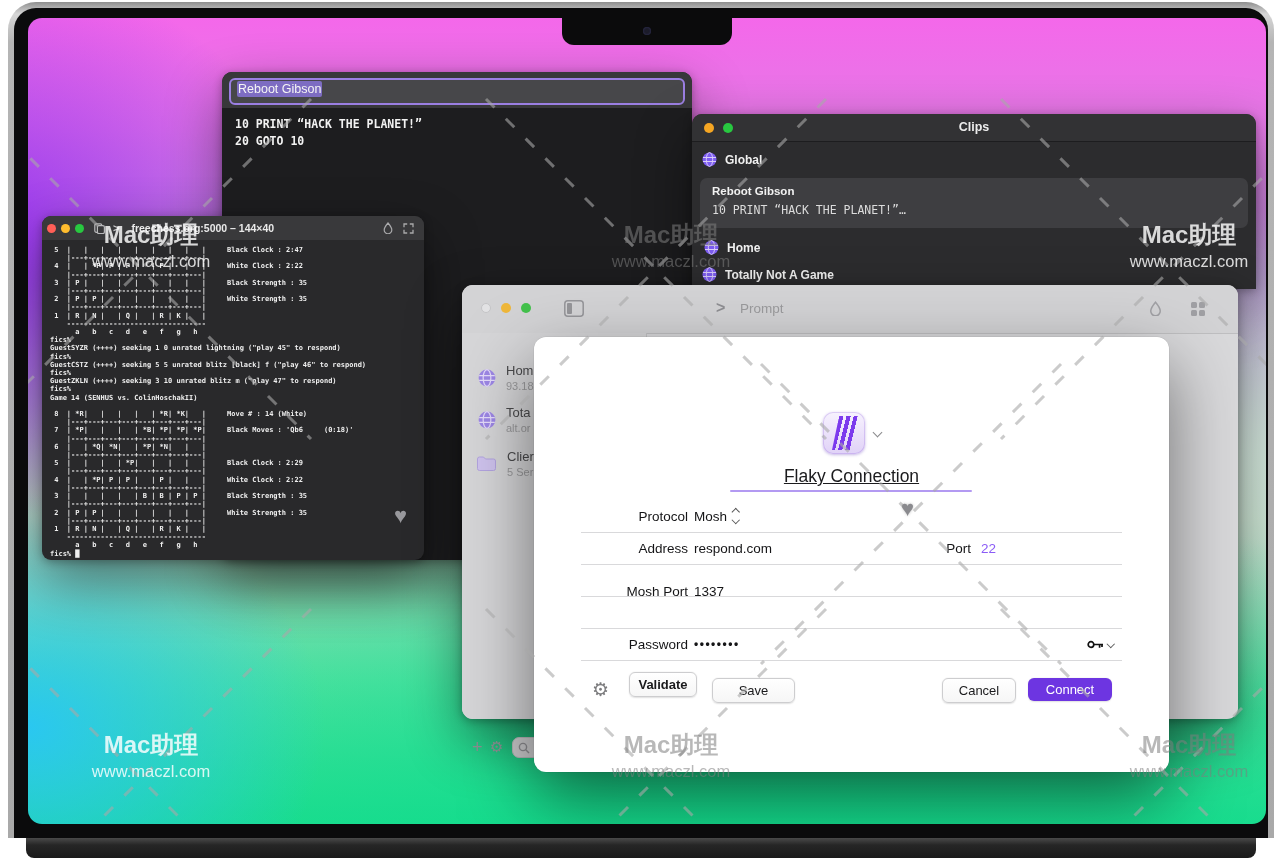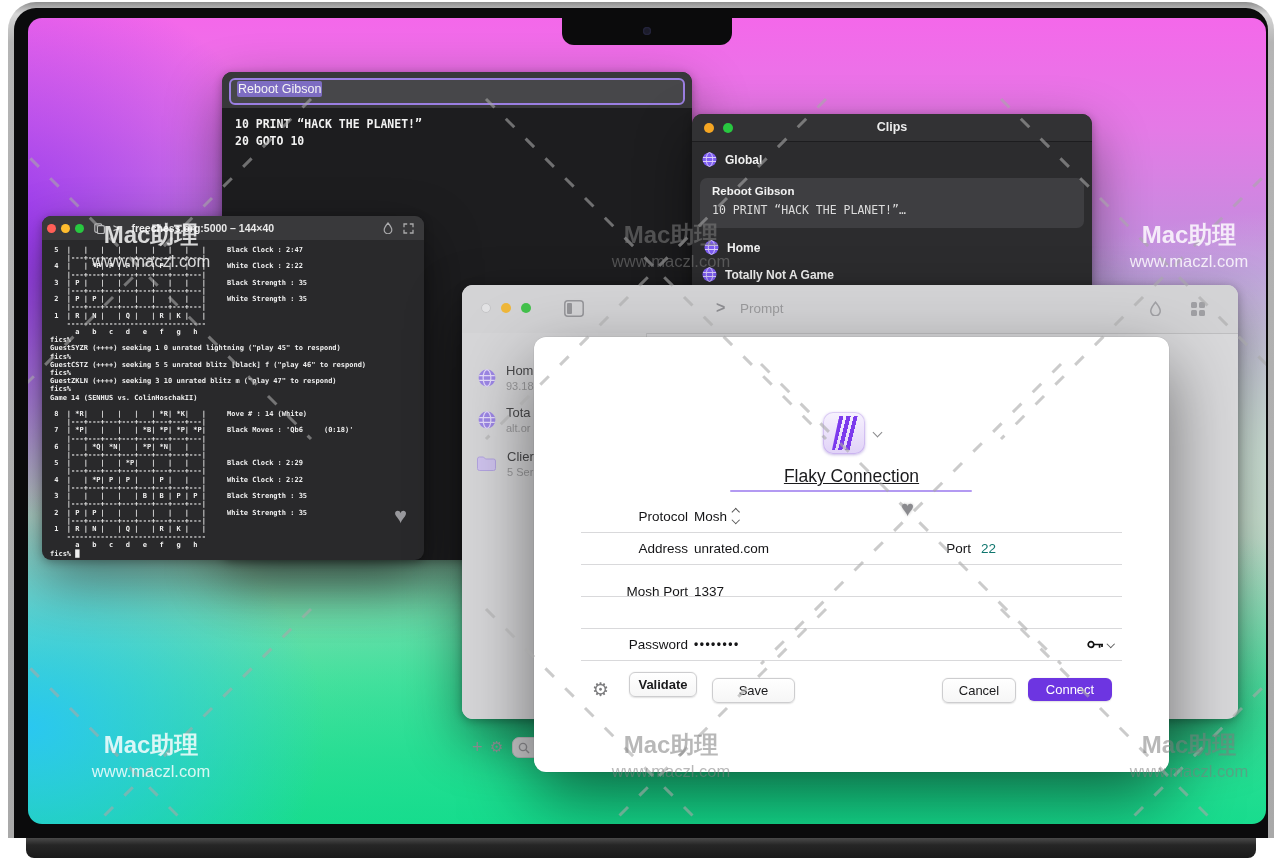--- a/index.html
+++ b/index.html
@@ -29,21 +29,21 @@
   
   .editor{left:194px;top:54px;width:470px;height:488px;background:#1d1d1f;border-radius:10px;z-index:10;}
   .editor-head{position:absolute;left:0;top:0;right:0;height:36px;background:#38383a;border-radius:10px 10px 0 0;}
   .editor-field{position:absolute;left:7px;top:6px;right:7px;height:23px;background:#47474a;border:2px solid #9b7fe2;border-radius:6px;
        color:#f5f5f5;font-size:12.5px;line-height:19px;padding:0 6px;}
   .editor-field .sel{background:#7d6cc2;border-radius:2px;padding:1px 1px;}
   .editor-code{position:absolute;left:13px;top:44px;color:#f2f2f2;font-family:"DejaVu Sans Mono",monospace;
        font-weight:bold;font-size:11.5px;line-height:17px;white-space:pre;}
 
   
-  .clips{left:664px;top:96px;width:400px;height:175px;background:#2c2c2e;border-radius:10px 10px 0 0;z-index:11;}
+  .clips{left:664px;top:96px;width:564px;height:175px;background:#2c2c2e;border-radius:10px 10px 0 0;z-index:11;}
   .clips-bar{position:absolute;left:0;top:0;right:0;height:27px;background:#323234;border-bottom:1px solid #1d1d1f;border-radius:10px 10px 0 0;}
   .clips-title{position:absolute;left:0;right:0;top:6px;text-align:center;color:#ececec;font-size:12.5px;font-weight:bold;}
   .clips-row{position:absolute;display:flex;align-items:center;gap:8px;color:#f0f0f0;font-size:12px;font-weight:bold;}
   .clips-sel{position:absolute;left:8px;right:8px;top:64px;height:50px;background:#3e3e41;border-radius:7px;}
   .clips-sel .t1{position:absolute;left:12px;top:7px;color:#f2f2f2;font-size:11.5px;font-weight:bold;}
   .clips-sel .t2{position:absolute;left:12px;top:25px;color:#dcdcdc;font-size:11.5px;font-family:"DejaVu Sans Mono",monospace;}
 
   
   .term{left:14px;top:198px;width:382px;height:344px;background:#29292b;border-radius:9px;z-index:12;}
   .term-bar{position:absolute;left:0;top:0;right:0;height:24px;background:#39393b;border-radius:9px 9px 0 0;display:flex;align-items:center;}
@@ -70,21 +70,21 @@
       background:linear-gradient(180deg,#f7f2fe,#e0d2f7);box-shadow:0 1px 3px rgba(90,50,180,0.35),inset 0 0 0 1px rgba(140,90,220,0.25);overflow:hidden;}
   .app-icon .stripes{position:absolute;left:6px;top:4px;right:6px;bottom:4px;
       background:repeating-linear-gradient(104deg,transparent 0 3px,#7c3aed 3px 7px);
       clip-path:polygon(34% 0,96% 0,72% 100%,10% 100%);}
   .dlg-title{position:absolute;left:0;width:100%;top:129px;text-align:center;color:#1b1b1d;font-size:17.5px;text-decoration:underline;}
   .dlg-underline{position:absolute;left:196px;top:153px;width:242px;height:2px;background:#b39af2;border-radius:1px;}
   .frow{position:absolute;left:0;right:0;height:32px;display:flex;align-items:center;}
   .flabel{position:absolute;width:114px;right:481px;text-align:right;color:#151517;font-size:13.5px;}
   .fvalue{position:absolute;left:160px;color:#151517;font-size:13.5px;display:flex;align-items:center;}
   .fdiv{position:absolute;left:47px;right:47px;height:1px;background:#d9d9db;}
-  .placeholder{color:#0f766e;}
+  .placeholder{color:#8b5cf6;}
   .updown{display:inline-flex;flex-direction:column;margin-left:6px;gap:2.5px;}
   .cu{width:4.5px;height:4.5px;border-left:1.6px solid #555;border-top:1.6px solid #555;transform:rotate(45deg);}
   .cd{width:4.5px;height:4.5px;border-right:1.6px solid #555;border-bottom:1.6px solid #555;transform:rotate(45deg);}
   .cd-lg{width:6px;height:6px;border-right:1.8px solid #8a8a8c;border-bottom:1.8px solid #8a8a8c;transform:rotate(45deg);}
   .btn{position:absolute;height:23px;border-radius:6px;border:1px solid #cdcdcf;background:linear-gradient(#ffffff,#f6f6f6);
       color:#1a1a1c;font-size:13px;display:flex;align-items:center;justify-content:center;box-shadow:0 0.5px 1.5px rgba(0,0,0,0.12);}
   .btn-primary{border:none;color:#ffffff;font-weight:500;}
   .pw{letter-spacing:1.5px;font-weight:bold;font-size:12px;}
 
   
@@ -291,21 +291,21 @@
           <span class="updown">
                 <span class="cu"></span>
                 <span class="cd"></span>
               </span>
         </span>
       </div>
       <div class="fdiv" style="top:195px;"></div>
 
       <div class="frow" style="top:195px;">
         <span class="flabel">Address</span>
-        <span class="fvalue">unrated.com</span>
+        <span class="fvalue">respond.com</span>
         <span class="flabel" style="right:198px;width:60px;">Port</span>
         <span class="fvalue placeholder" style="left:447px;">22</span>
       </div>
       <div class="fdiv" style="top:227px;"></div>
 
       <div class="frow" style="top:227px;margin-top:11px;">
         <span class="flabel">Mosh Port</span>
         <span class="fvalue">1337</span>
       </div>
       <div class="fdiv" style="top:259px;"></div>

